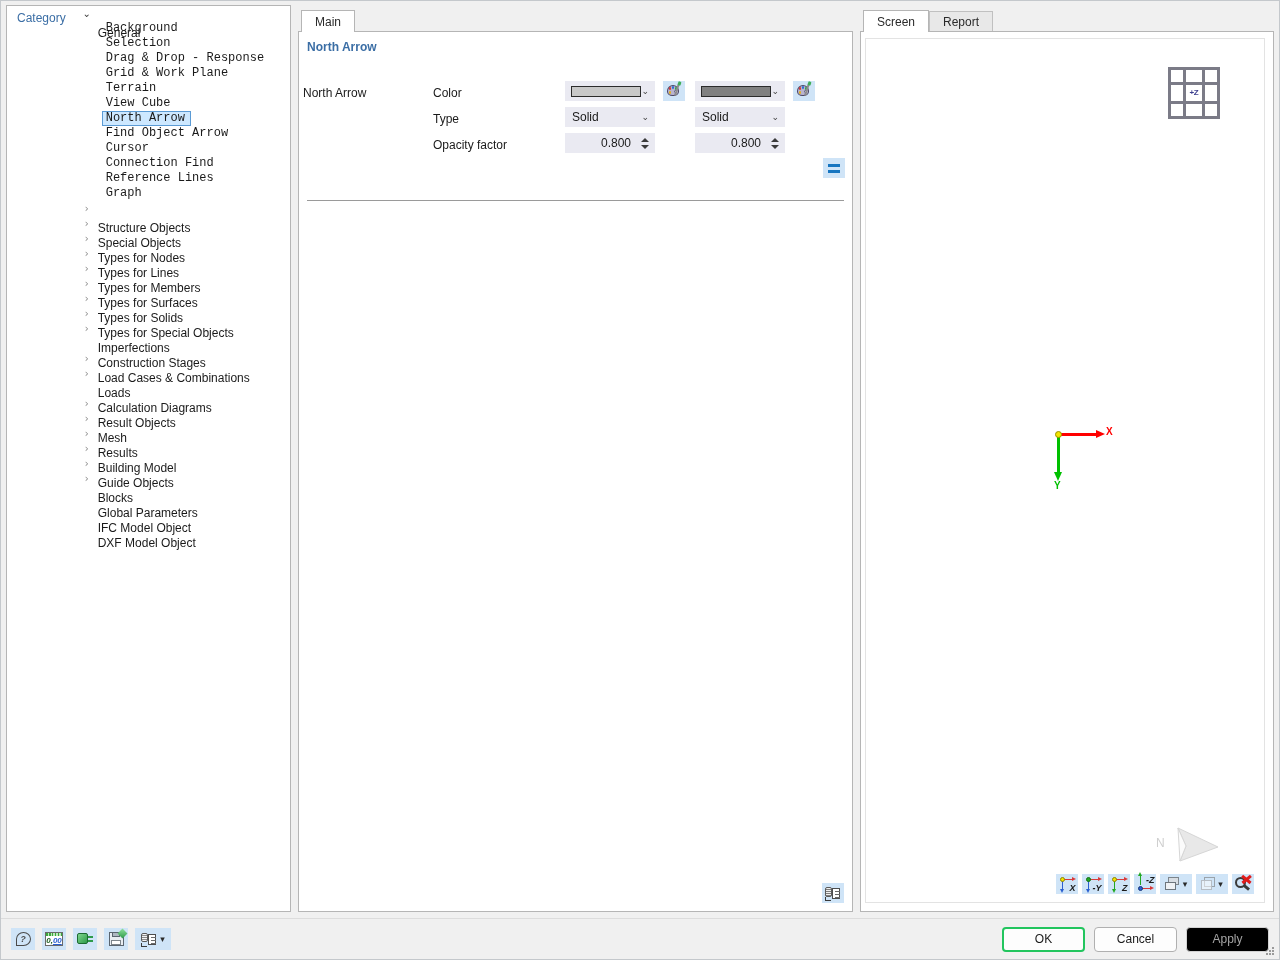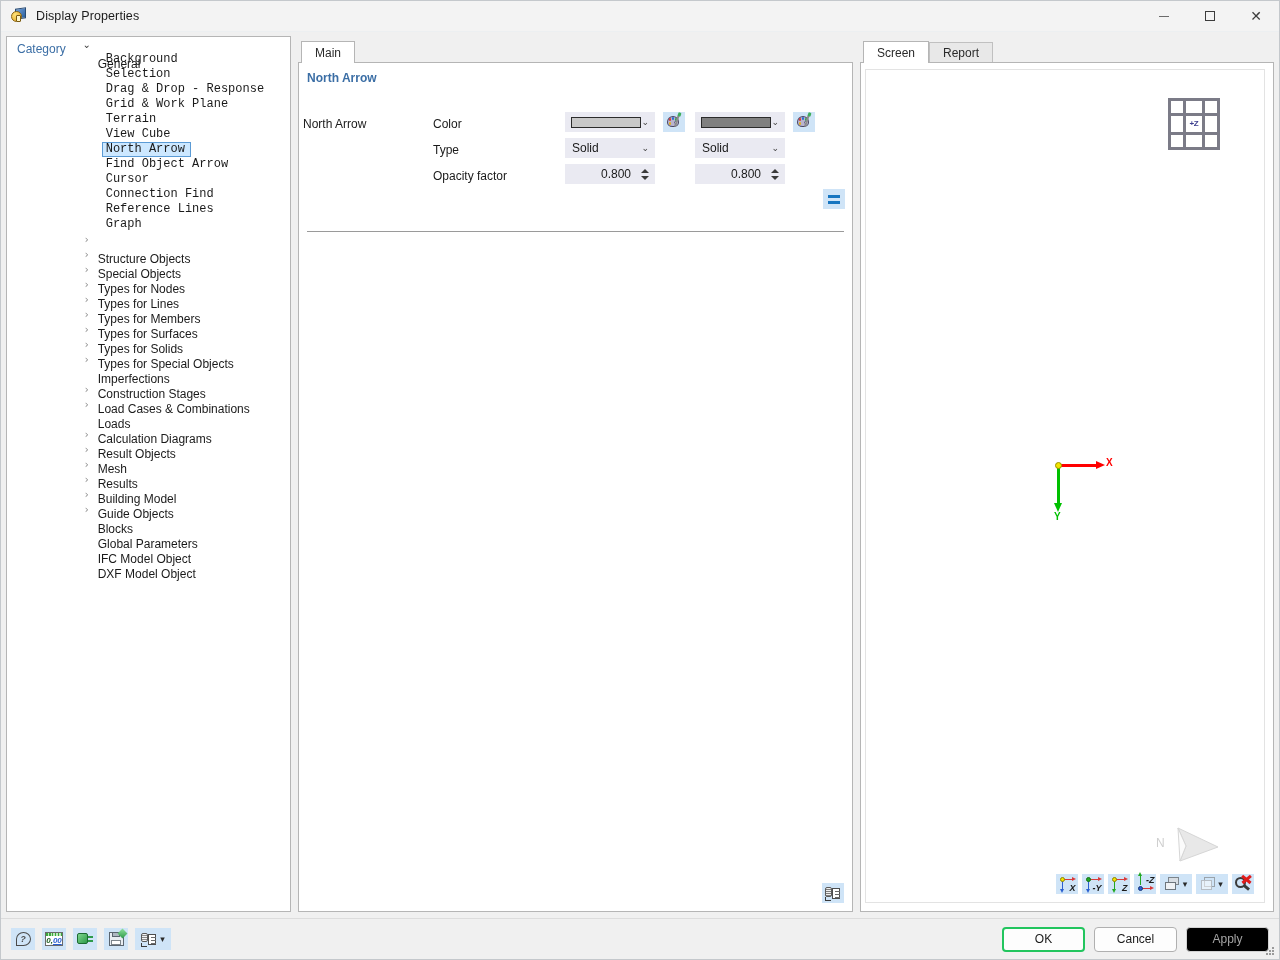--- a/index.html
+++ b/index.html
@@ -501,38 +501,20 @@
       radial-gradient(circle 1px at 2px 8px,#9a9a9a 99%,transparent),
       radial-gradient(circle 1px at 5px 8px,#9a9a9a 99%,transparent),
       radial-gradient(circle 1px at 8px 8px,#9a9a9a 99%,transparent);
   }
 </style>
 </head>
 <body>
 
 <div class="window">
 
-  <div class="titlebar">
-    <div class="app-icon">
-      <div class="sq1"></div>
-        <div class="circ"></div>
-    </div>
-    <div class="title-text">Display Properties</div>
-    <div class="win-controls">
-      <div class="win-btn">
-          <div class="min-glyph"></div>
-        </div>
-      <div class="win-btn">
-          <div class="max-glyph"></div>
-        </div>
-      <div class="win-btn close">
-          <span class="close-glyph">✕</span>
-        </div>
-    </div>
-  </div>
 
   <div class="body-area">
 
     <div class="tree-panel">
       <div class="tree-header">Category</div>
       <div class="tree-list" id="tree-list">
           <div class="tree-row lvl0">
             <span class="tw open">⌄</span>
             <span class="tree-label">General</span>
           </div>

